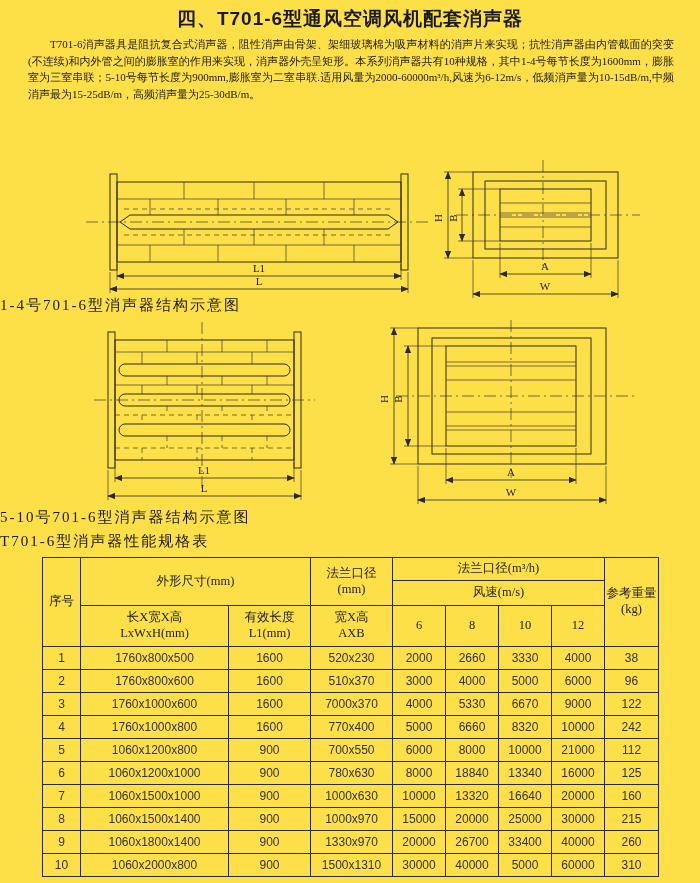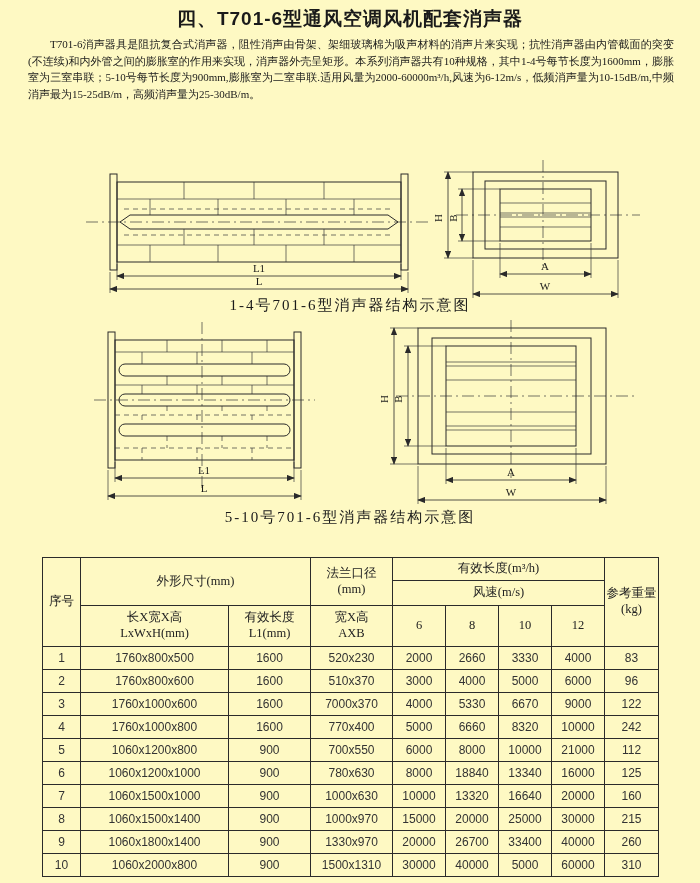--- a/index.html
+++ b/index.html
@@ -1,25 +1,25 @@
 <!DOCTYPE html>
 <html><head>
 <meta charset="utf-8">
 <style>
   html,body{margin:0;padding:0;background:#e8e8e8;}
-  .page{position:relative;width:700px;height:883px;background:#fef9c3;margin:0 auto;
+  .page{position:relative;width:700px;height:883px;background:#fde047;margin:0 auto;
         font-family:"Liberation Serif",serif;color:#1a1a1a;overflow:hidden;}
 
   .title{position:absolute;top:6px;left:0;width:100%;text-align:center;
          font-family:"Liberation Sans",sans-serif;font-weight:bold;font-size:19px;letter-spacing:1px;}
 
   .para{position:absolute;top:36px;left:28px;width:646px;font-size:11px;line-height:1.5;
         text-align:justify;text-indent:2em;}
 
-  .caption{position:absolute;left:0;width:100%;text-align:center;font-size:15px;letter-spacing:2px;}
+  .caption{position:absolute;left:0;width:100%;font-size:15px;letter-spacing:2px;}
   .cap1{top:296px;}
   .cap2{top:508px;}
   .tbl-title{top:532px;}
 
   .fig{position:absolute;}
   .fig1l{left:84px;top:162px;}
   .fig1r{left:428px;top:158px;}
   .fig2l{left:92px;top:320px;}
   .fig2r{left:378px;top:318px;}
 
@@ -244,20 +244,21 @@
     <g>
       <line class="thin" x1="40" y1="148" x2="40" y2="186"></line>
         <line class="thin" x1="228" y1="148" x2="228" y2="186"></line>
       <line class="dim" x1="40" y1="182" x2="228" y2="182" marker-start="url(#a4)" marker-end="url(#a4)"></line>
       <text x="133" y="178" text-anchor="middle">W</text>
     </g>
   </svg>
 
   <div class="caption cap2">5-10号701-6型消声器结构示意图</div>
 
+  <div class="caption tbl-title">T701-6型消声器性能规格表</div>
 
   <table class="spec-table">
     <colgroup>
       <col style="width:38px">
         <col style="width:148px">
         <col style="width:82px">
         <col style="width:82px">
       <col style="width:53px">
         <col style="width:53px">
         <col style="width:53px">
@@ -265,21 +266,21 @@
       <col style="width:54px">
     </colgroup>
     <thead>
       <tr class="hr1">
         <th rowspan="3"><span>序号</span></th>
         <th colspan="2" rowspan="2"><span>外形尺寸(mm)</span></th>
         <th rowspan="2">
           <span class="tl">法兰口径</span>
           <span class="tl">(mm)</span>
         </th>
-        <th colspan="4"><span>有效长度(m³/h)</span></th>
+        <th colspan="4"><span>法兰口径(m³/h)</span></th>
         <th rowspan="3">
           <span class="tl">参考重量</span>
           <span class="tl">(kg)</span>
         </th>
       </tr>
       <tr class="hr2">
         <th colspan="4"><span>风速(m/s)</span></th>
       </tr>
       <tr class="hr3">
         <th>
@@ -303,21 +304,21 @@
     <tbody>
         <tr>
           <td>1</td>
           <td>1760x800x500</td>
           <td>1600</td>
           <td>520x230</td>
           <td>2000</td>
           <td>2660</td>
           <td>3330</td>
           <td>4000</td>
-          <td>83</td>
+          <td>38</td>
         </tr>
         <tr>
           <td>2</td>
           <td>1760x800x600</td>
           <td>1600</td>
           <td>510x370</td>
           <td>3000</td>
           <td>4000</td>
           <td>5000</td>
           <td>6000</td>

